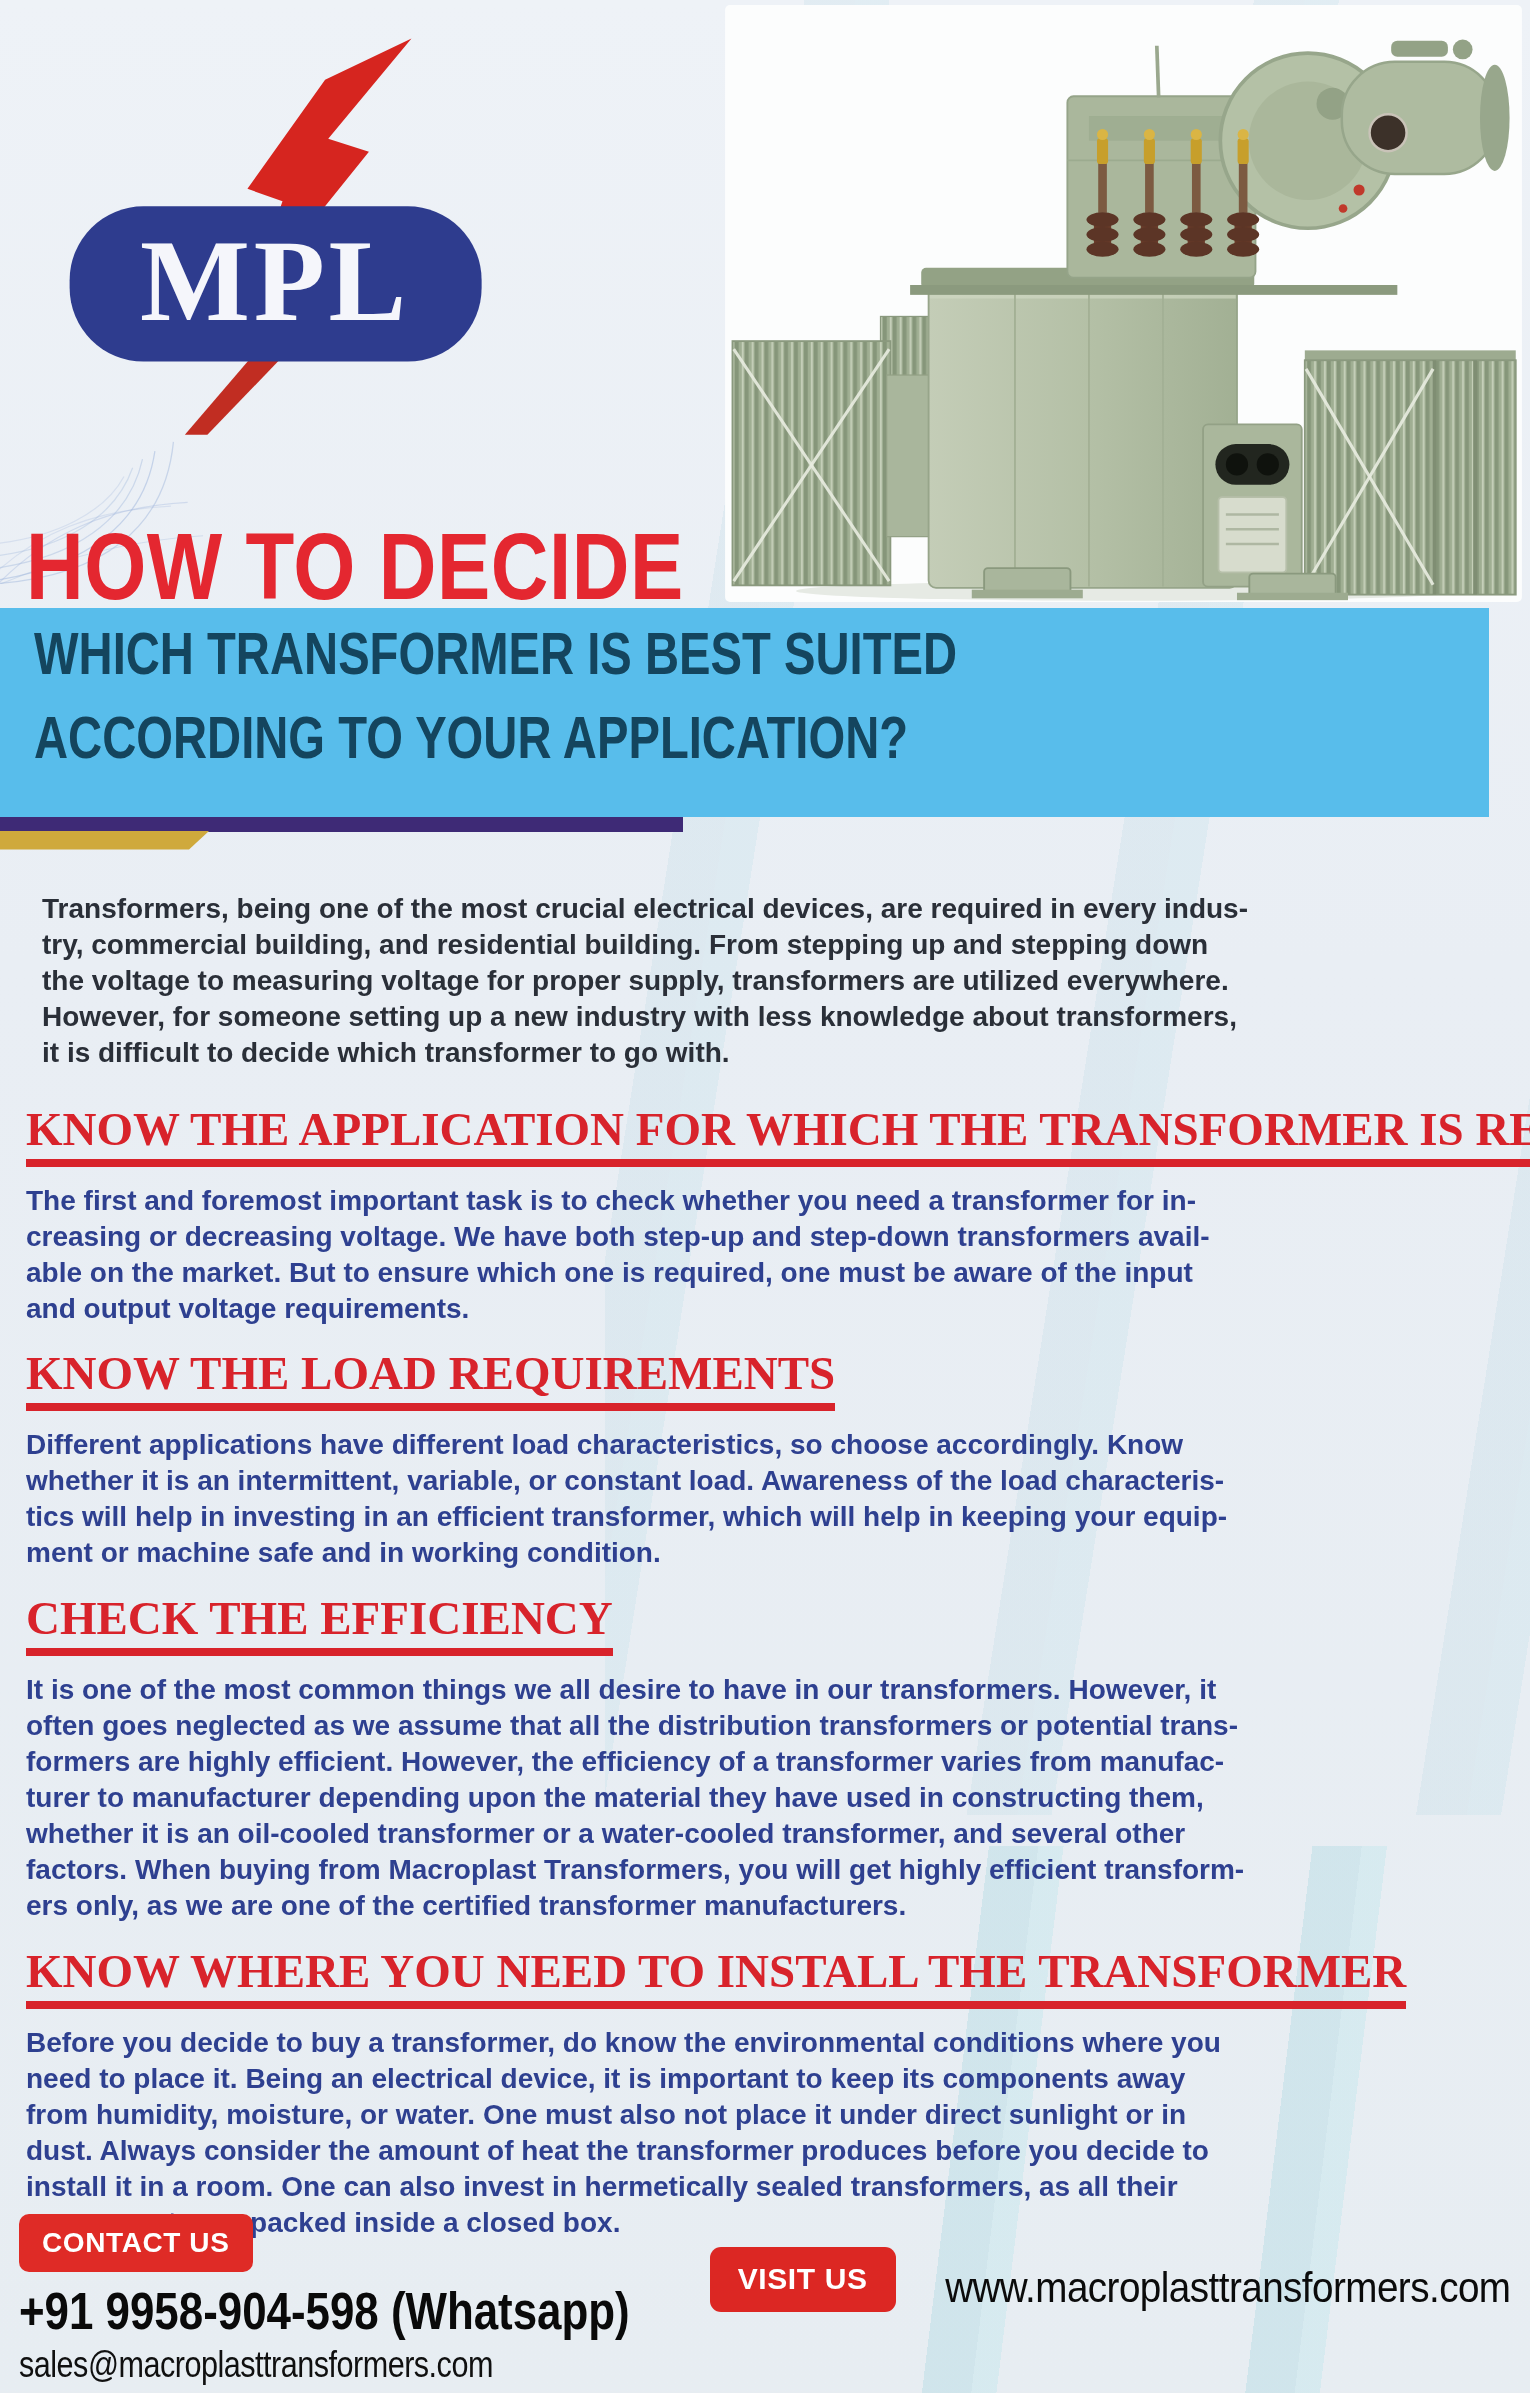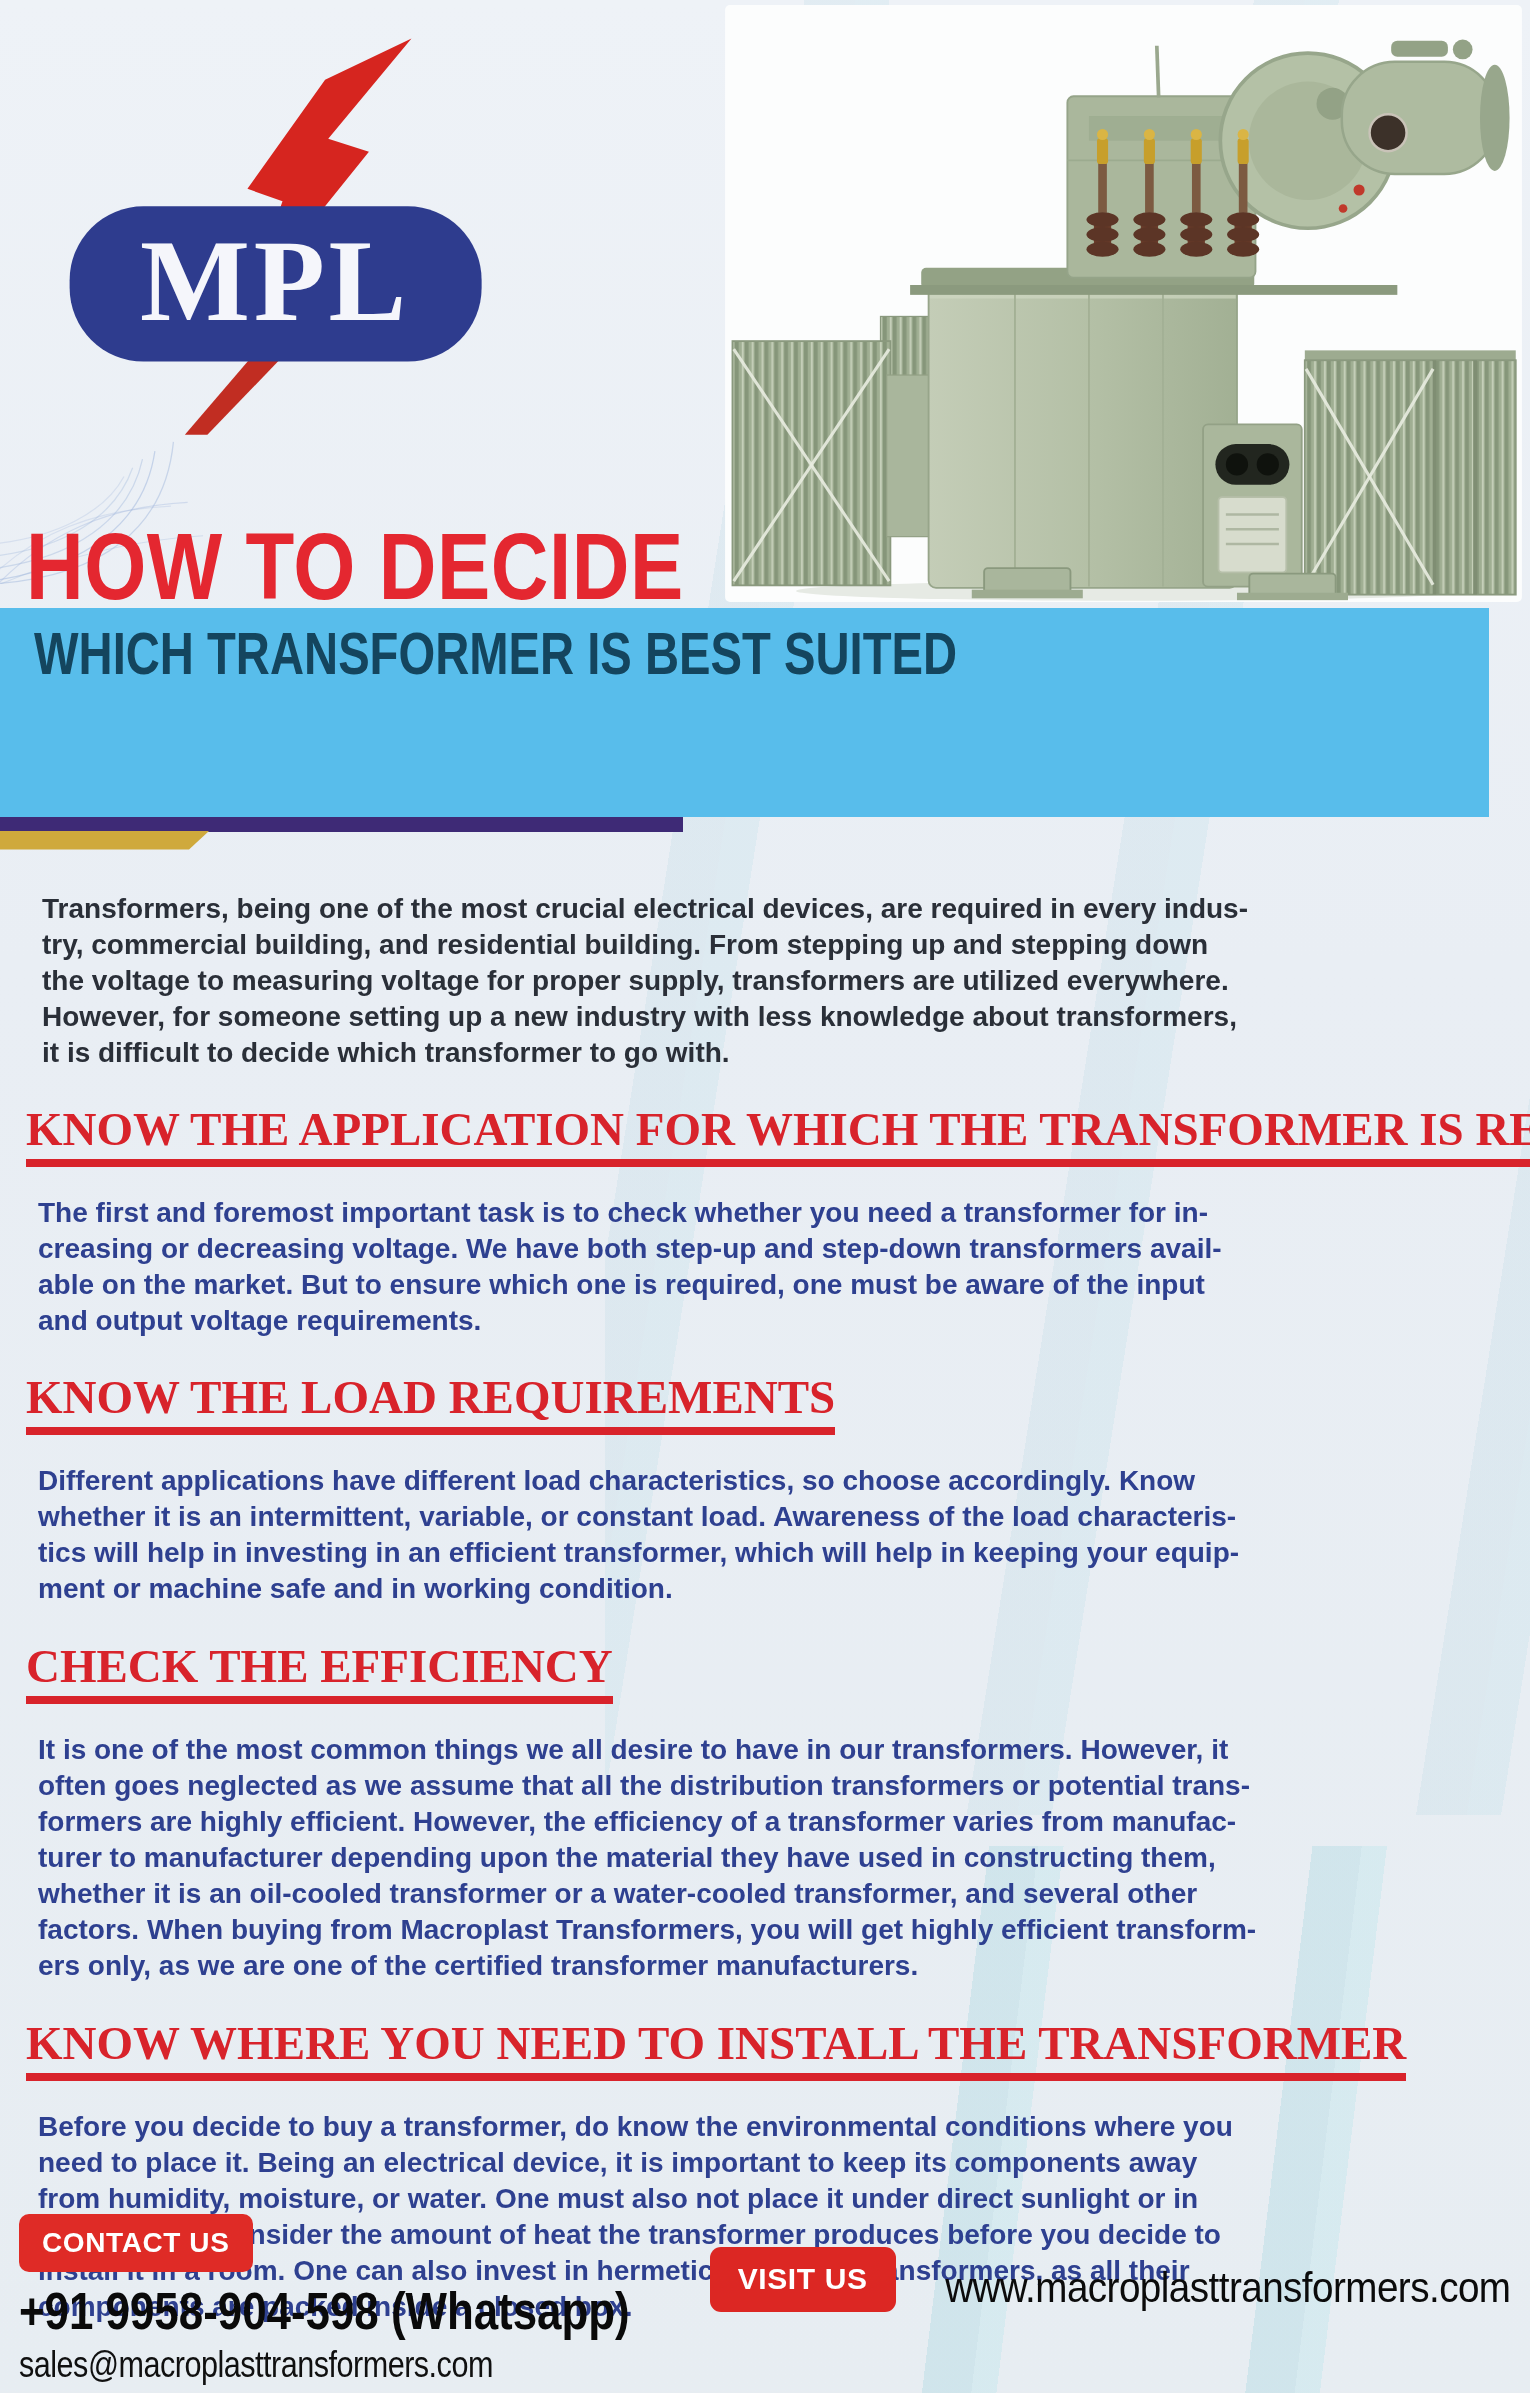--- a/index.html
+++ b/index.html
@@ -70,21 +70,21 @@
   section{display:block;}
   .sec-head{
     display:inline-block;margin:23.5px 0 16px 0;
     font-family:"Liberation Serif",serif;font-weight:bold;
     font-size:47px;line-height:1;color:#d8232b;
     border-bottom:8px solid #d8232b;padding-bottom:6.2px;
     letter-spacing:0;white-space:nowrap;
   }
   section:first-of-type .sec-head{margin-top:18.5px;}
   .sec-body{
-    margin:12px;font-size:28px;line-height:36px;font-weight:bold;
+    margin:0;font-size:28px;line-height:36px;font-weight:bold;
     color:#2e4090;white-space:pre-line;
   }
 
   
   .footer-left{position:absolute;left:18.5px;top:2214px;}
   .btn{
     display:inline-block;background:#df2b26;color:#ffffff;
     font-weight:bold;border-radius:10px;white-space:nowrap;cursor:pointer;
   }
   .btn.contact{font-size:28px;padding:13px 23.5px;letter-spacing:0.6px;}
@@ -241,20 +241,23 @@
   </div>
 
   <h1 class="title">
     <span class="cond">HOW TO DECIDE</span>
   </h1>
 
   <div class="banner">
     <div>
       <span class="cond">WHICH TRANSFORMER IS BEST SUITED</span>
     </div>
+    <div>
+      <span class="cond">ACCORDING TO YOUR APPLICATION?</span>
+    </div>
   </div>
   <div class="bar-purple"></div>
   <div class="bar-gold"></div>
 
   <div class="content">
     <p class="intro">Transformers, being one of the most crucial electrical devices, are required in every indus-
 try, commercial building, and residential building. From stepping up and stepping down
 the voltage to measuring voltage for proper supply, transformers are utilized everywhere.
 However, for someone setting up a new industry with less knowledge about transformers,
 it is difficult to decide which transformer to go with.</p>

